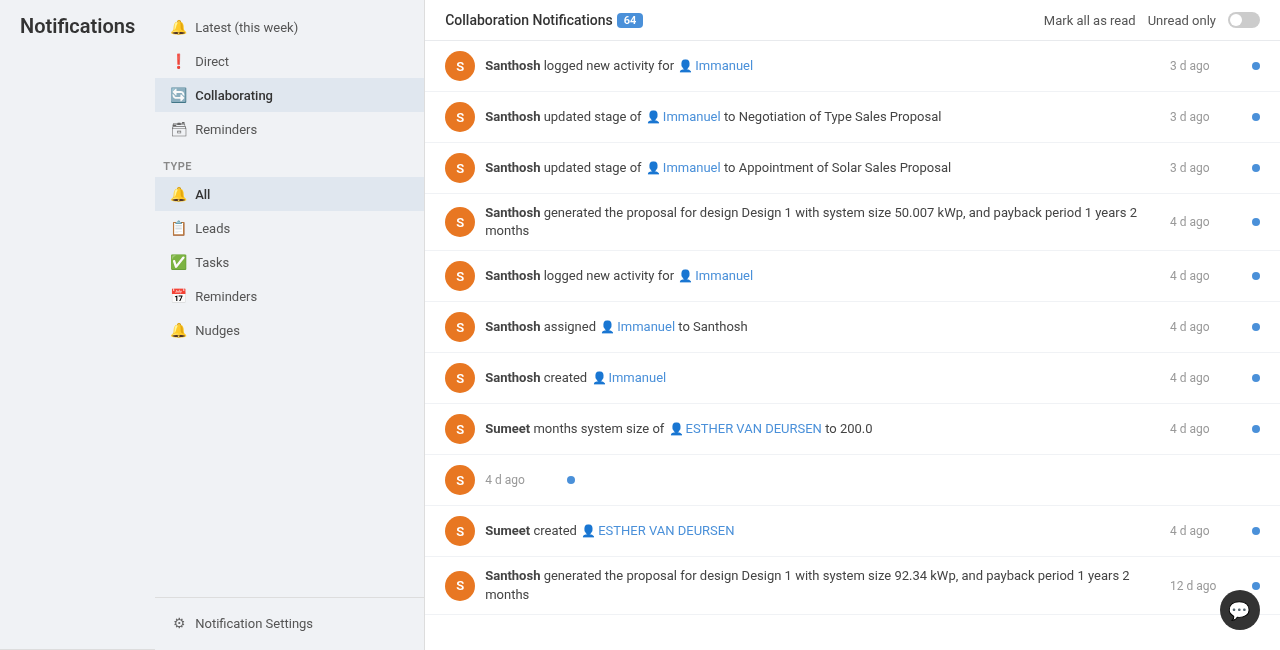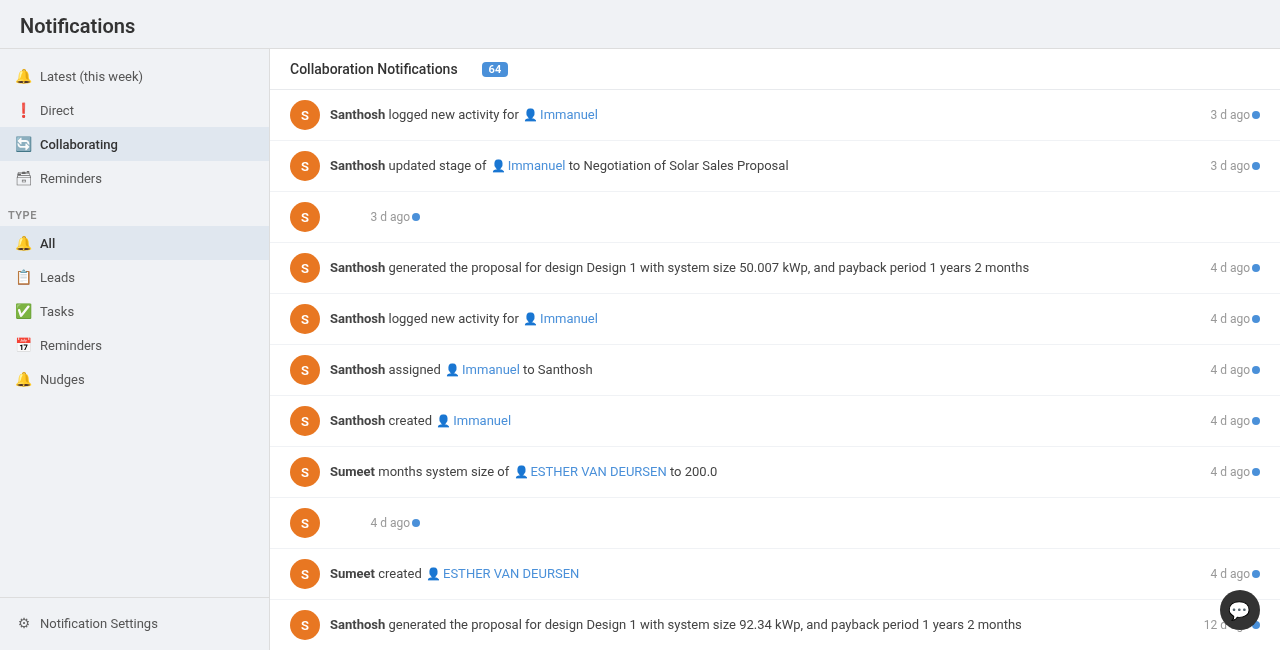--- a/index.html
+++ b/index.html
@@ -6,21 +6,21 @@
     body {
       font-family: -apple-system, BlinkMacSystemFont, 'Segoe UI', Roboto, sans-serif;
       font-size: 13px;
       background: #f0f2f5;
       color: #333;
       height: 650px;
       overflow: hidden;
     }
     .layout {
       display: flex;
-      flex-direction: column;
+      flex-direction: row;
       height: 650px;
     }
     .page-header {
       padding: 14px 20px 10px;
       background: #f0f2f5;
       border-bottom: 1px solid #ddd;
     }
     .page-header h1 {
       font-size: 20px;
       font-weight: 600;
@@ -90,21 +90,21 @@
       display: flex;
       align-items: center;
       justify-content: space-between;
       padding: 12px 20px;
       background: #fff;
       border-bottom: 1px solid #e8eaed;
     }
     .content-header-left {
       display: flex;
       align-items: center;
-      gap: 24px;
+      gap: 4px;
     }
     .content-title {
       font-size: 14px;
       font-weight: 500;
       color: #333;
     }
     .badge {
       background: #4a90d9;
       color: #fff;
       border-radius: 4px;
@@ -179,21 +179,21 @@
     }
     .notif-content .user-link {
       color: #4a90d9;
       cursor: pointer;
     }
     .notif-meta {
       display: flex;
       align-items: center;
       gap: 2px;
       min-width: 90px;
-      justify-content: flex-end;
+      justify-content: space-between;
     }
     .notif-time {
       font-size: 12px;
       color: #999;
       white-space: nowrap;
     }
     .unread-dot {
       width: 8px;
       height: 8px;
       min-width: 8px;
@@ -296,42 +296,48 @@
       </div>
     </div>
 
     <div class="content">
 
       <div class="content-header">
         <div class="content-header-left">
           <span class="content-title">Collaboration Notifications</span>
           <span class="badge">64</span>
         </div>
+        <div class="content-header-right">
+          <span class="mark-all-read">Mark all as read</span>
+          <span class="unread-label">Unread only</span>
+          <div class="toggle"></div>
+        </div>
       </div>
 
       <div class="notifications-list" id="notif-list">
 
       <div class="notification-row">
             <div class="avatar">S</div>
             <div class="notif-content"><strong>Santhosh</strong> <span>logged new activity for</span> <span class="contact-icon">👤</span><a class="user-link">Immanuel</a></div>
             <div class="notif-meta">
               <span class="notif-time">3 d ago</span>
               <div class="unread-dot"></div>
             </div>
           </div>
           <div class="notification-row">
             <div class="avatar">S</div>
-            <div class="notif-content"><strong>Santhosh</strong> <span>updated stage of</span> <span class="contact-icon">👤</span><a class="user-link">Immanuel</a> <span>to Negotiation of Solar Sales Proposal</span></div>
+            <div class="notif-content"><strong>Santhosh</strong> <span>updated stage of</span> <span class="contact-icon">👤</span><a class="user-link">Immanuel</a> <span>to Negotiation of Type Sales Proposal</span></div>
             <div class="notif-meta">
               <span class="notif-time">3 d ago</span>
               <div class="unread-dot"></div>
             </div>
           </div>
           <div class="notification-row">
             <div class="avatar">S</div>
+            <div class="notif-content"><strong>Santhosh</strong> <span>updated stage of</span> <span class="contact-icon">👤</span><a class="user-link">Immanuel</a> <span>to Appointment of Solar Sales Proposal</span></div>
             <div class="notif-meta">
               <span class="notif-time">3 d ago</span>
               <div class="unread-dot"></div>
             </div>
           </div>
           <div class="notification-row">
             <div class="avatar">S</div>
             <div class="notif-content"><strong>Santhosh</strong> <span>generated the proposal for design Design 1 with system size 50.007 kWp, and payback period 1 years 2 months</span> </div>
             <div class="notif-meta">
               <span class="notif-time">4 d ago</span>

